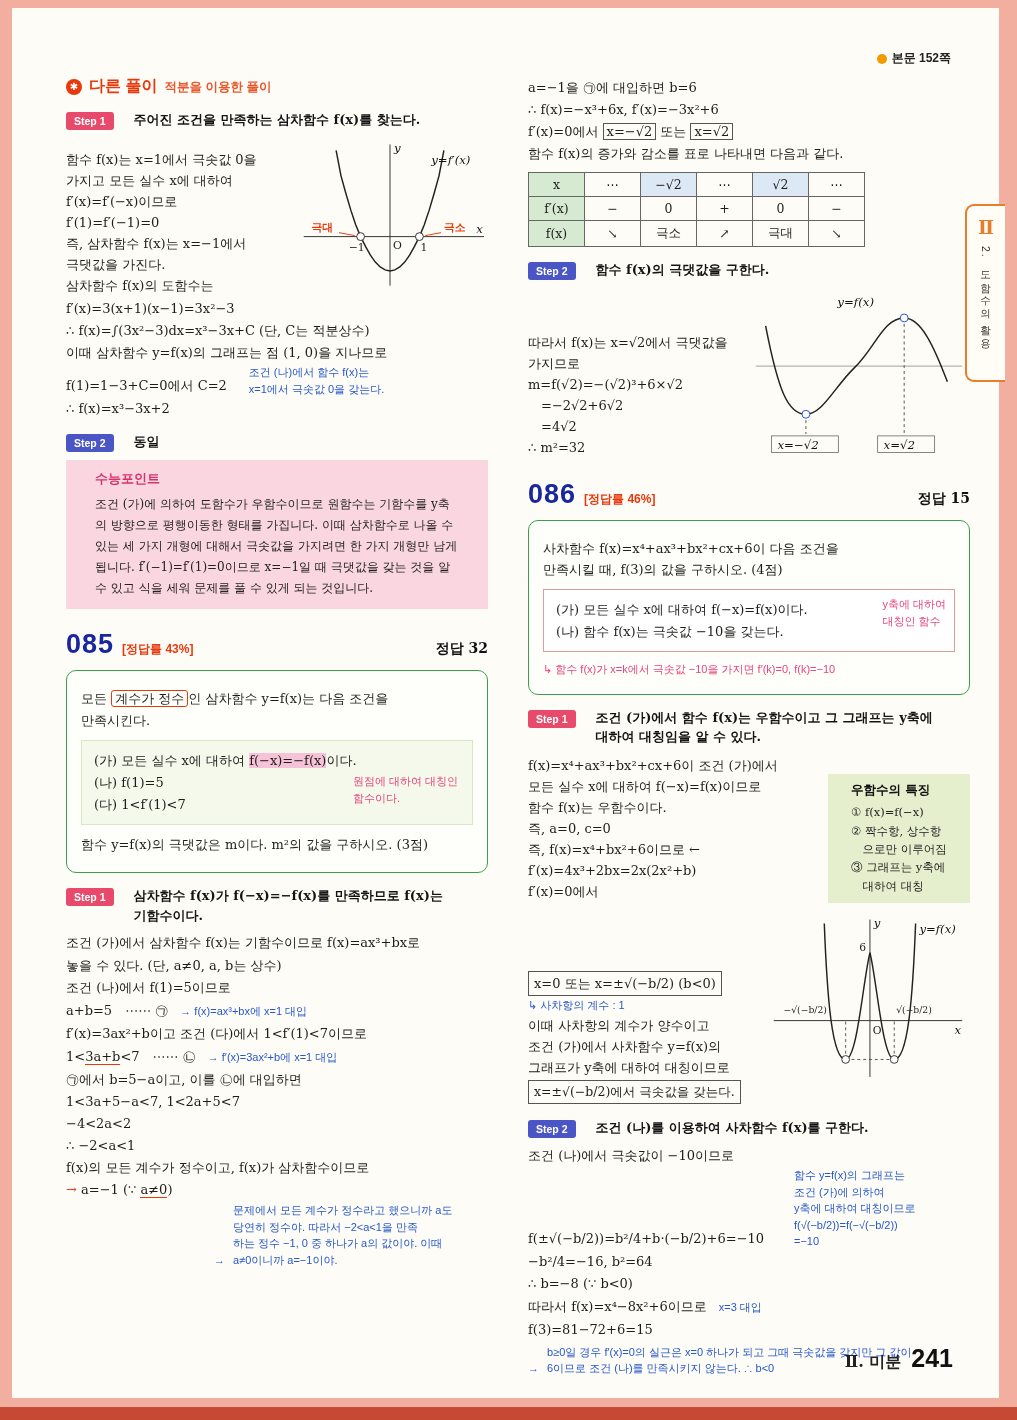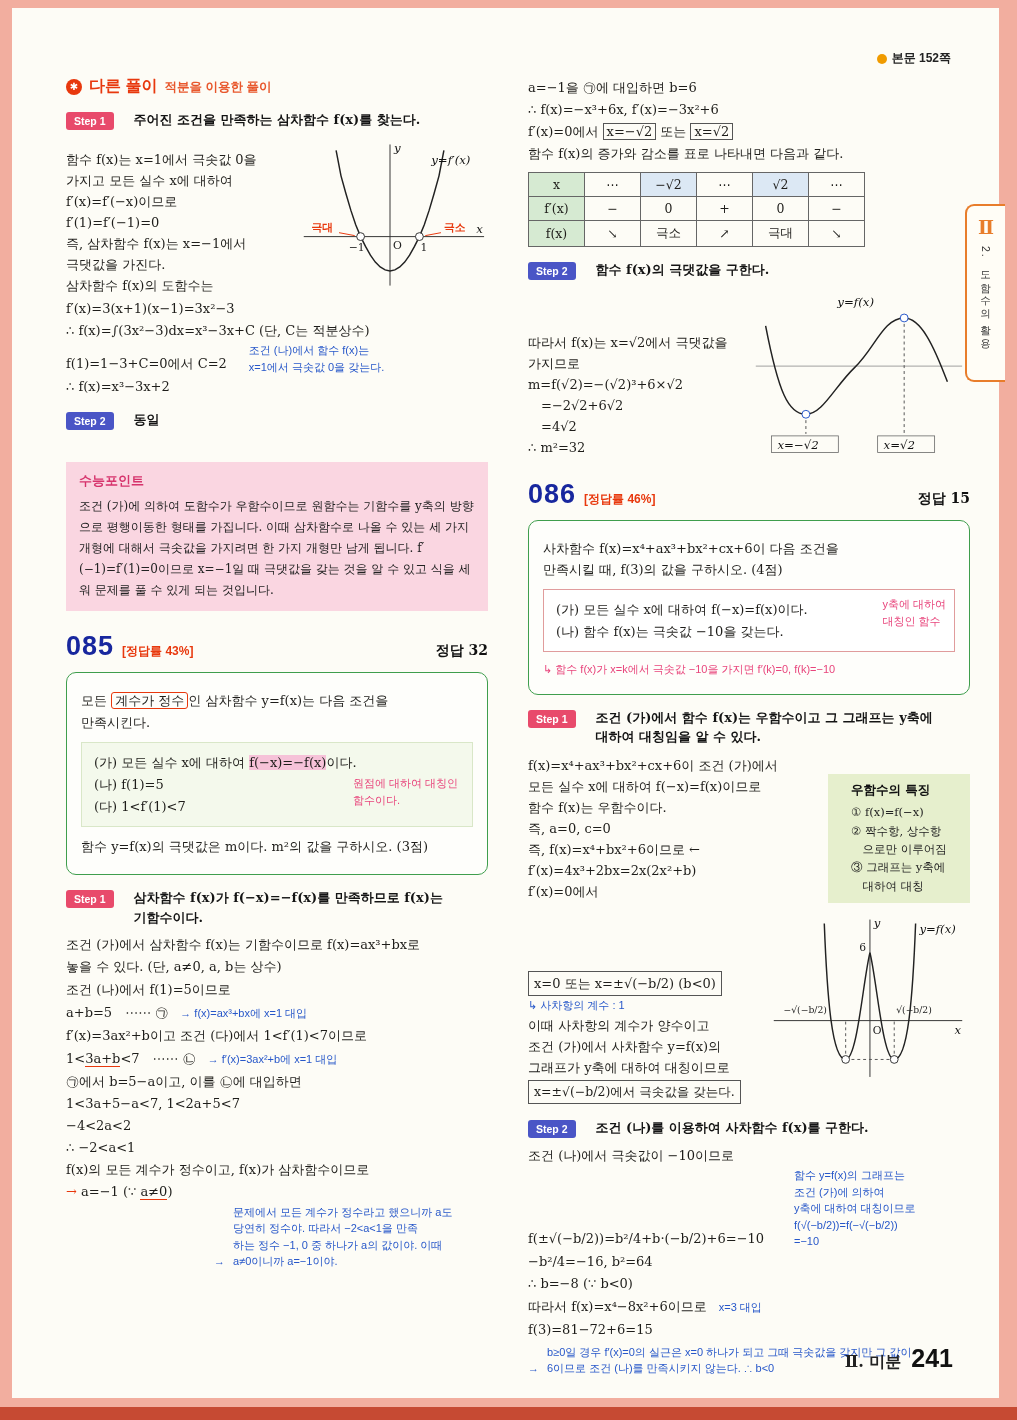--- a/index.html
+++ b/index.html
@@ -20,21 +20,21 @@
 .eqrow{display:flex;gap:12px;align-items:baseline}
 .badge{display:inline-block;font:bold 10.5px "Liberation Sans",sans-serif;color:#fff;padding:3px 8px;border-radius:3px;flex:none;margin-top:2px}
 .bs1{background:#e84a6b}
 .bs2{background:#4a55c6}
 .steprow{display:flex;gap:20px;align-items:flex-start;margin:13px 0 7px}
 .steptext{font-family:"DejaVu Serif",serif;font-size:13px;font-weight:bold;color:#141414;line-height:1.5}
 .alt-head{display:flex;align-items:baseline;gap:7px;margin-bottom:10px}
 .alt-ico{display:inline-block;width:16px;height:16px;border-radius:50%;background:#e8380d;color:#fff;font-size:10px;text-align:center;line-height:16px;flex:none;align-self:center}
 .alt-title{color:#e8380d;font-weight:bold;font-size:16px}
 .alt-sub{color:#e8572c;font-size:12.5px;font-weight:bold}
-.pointbox{background:#fad6e1;padding:10px 13px;margin:32px 0 6px}
+.pointbox{background:#fad6e1;padding:10px 29px;margin:8px 0 6px}
 .pointtitle{color:#d6336c;font-weight:bold;font-size:13px;margin-bottom:6px}
 .pointbody{font-family:"DejaVu Serif",serif;font-size:12px;line-height:1.75;color:#222}
 .phead{display:flex;align-items:baseline;gap:8px;margin:20px 0 10px}
 .pnum{color:#18279e;font-weight:bold;font-size:27px;font-family:"Liberation Sans",sans-serif;letter-spacing:1px}
 .rate{color:#e8380d;font-size:12px;font-weight:bold}
 .ans{margin-left:auto;font-weight:bold;font-size:14px;color:#111;font-family:"DejaVu Serif",serif}
 .qbox{border:1.6px solid #3f9e4d;border-radius:10px;padding:16px 14px;background:#fefefb}
 .cond085{background:#f4f9ec;border:1px solid #d9e7c8;padding:8px 12px;margin:9px 0;position:relative}
 .cond086{background:#fff;border:1px solid #e09c9c;padding:8px 12px;margin:9px 0;position:relative}
 .hl{background:#f6c2d8}
@@ -113,20 +113,21 @@
       <text x="58" y="115" class="gl">−1</text>
       <text x="131" y="115" class="gl">1</text>
       <text x="20" y="94" class="glr">극대</text>
       <text x="155" y="94" class="glr">극소</text>
       <text x="142" y="26" class="gli">y=f′(x)</text>
     </svg>
   </div>
 
   <div class="t">f′(x)=3(x+1)(x−1)=3x²−3</div>
   <div class="t">∴ f(x)=∫(3x²−3)dx=x³−3x+C (단, C는 적분상수)</div>
+  <div class="t">이때 삼차함수 y=f(x)의 그래프는 점 (1, 0)을 지나므로</div>
   <div class="row">
     <div class="t">f(1)=1−3+C=0에서 C=2</div>
     <div class="blue sm pre" style="margin-left:14px">조건 (나)에서 함수 f(x)는
 x=1에서 극솟값 0을 갖는다.</div>
   </div>
   <div class="t">∴ f(x)=x³−3x+2</div>
 
   <div class="steprow">
     <span class="badge bs2">Step 2</span>
     <span class="steptext">동일</span>

